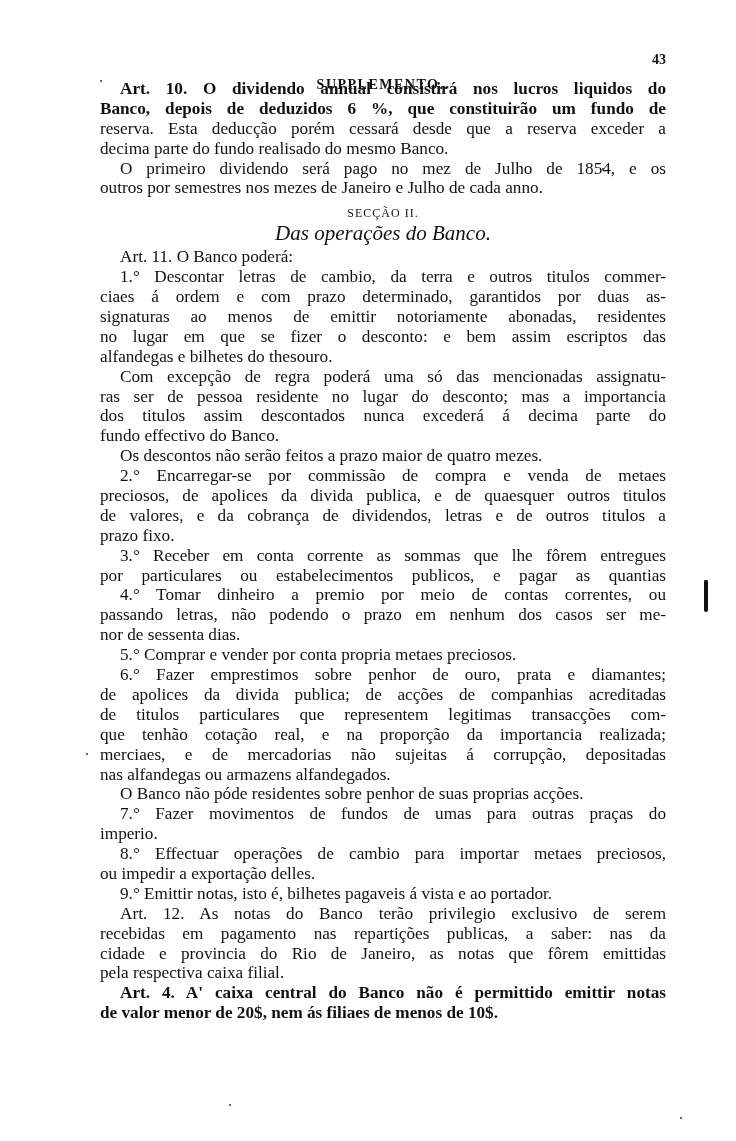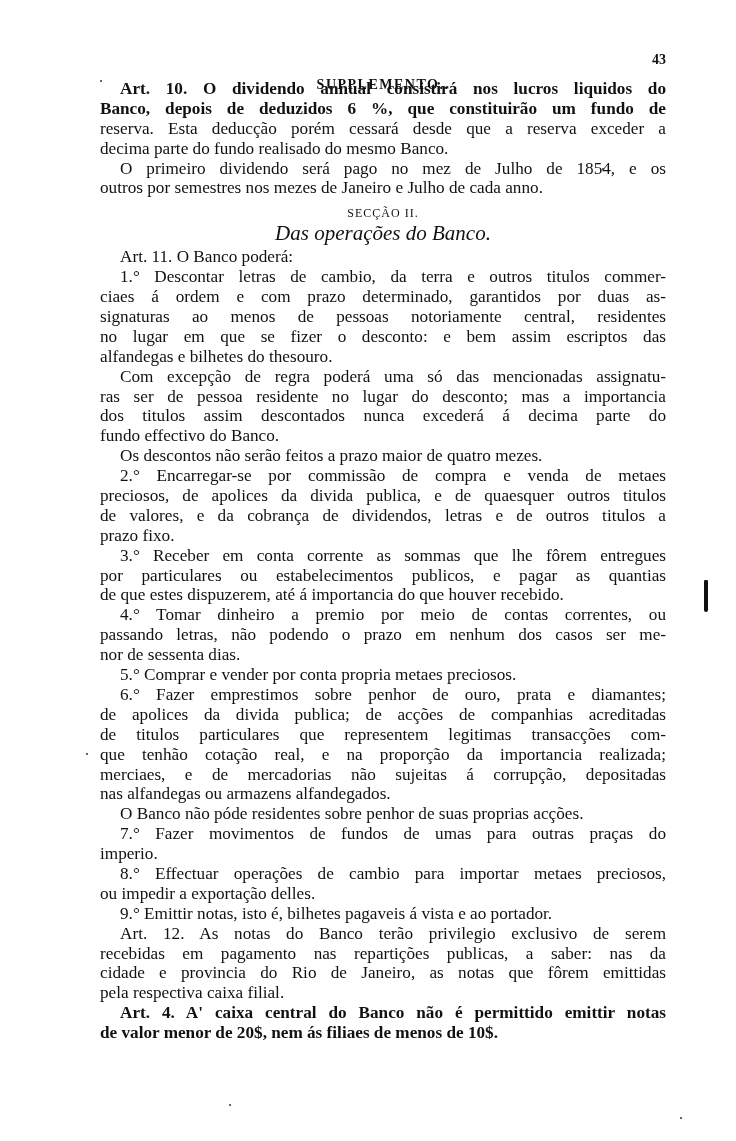--- a/index.html
+++ b/index.html
@@ -116,35 +116,34 @@
       <span class="line last">decima parte do fundo realisado do mesmo Banco.</span>
       <span class="line indent">O primeiro dividendo será pago no mez de Julho de 1854, e os</span>
       <span class="line last">outros por semestres nos mezes de Janeiro e Julho de cada anno.</span>
     </div>
   <span class="section-label">SECÇÃO II.</span>
   <span class="section-title">Das operações do Banco.</span>
   <div id="lines-b">
       <span class="line indent last">Art. 11. O Banco poderá:</span>
       <span class="line indent">1.° Descontar letras de cambio, da terra e outros titulos commer-</span>
       <span class="line">ciaes á ordem e com prazo determinado, garantidos por duas as-</span>
-      <span class="line">signaturas ao menos de pessoas notoriamente central, residentes</span>
+      <span class="line">signaturas ao menos de emittir notoriamente abonadas, residentes</span>
       <span class="line">no lugar em que se fizer o desconto: e bem assim escriptos das</span>
       <span class="line last">alfandegas e bilhetes do thesouro.</span>
       <span class="line indent">Com excepção de regra poderá uma só das mencionadas assignatu-</span>
       <span class="line">ras ser de pessoa residente no lugar do desconto; mas a importancia</span>
       <span class="line">dos titulos assim descontados nunca excederá á decima parte do</span>
       <span class="line last">fundo effectivo do Banco.</span>
       <span class="line indent last">Os descontos não serão feitos a prazo maior de quatro mezes.</span>
       <span class="line indent">2.° Encarregar-se por commissão de compra e venda de metaes</span>
       <span class="line">preciosos, de apolices da divida publica, e de quaesquer outros titulos</span>
       <span class="line">de valores, e da cobrança de dividendos, letras e de outros titulos a</span>
       <span class="line last">prazo fixo.</span>
       <span class="line indent">3.° Receber em conta corrente as sommas que lhe fôrem entregues</span>
       <span class="line">por particulares ou estabelecimentos publicos, e pagar as quantias</span>
-      <span class="line last">de que estes dispuzerem, até á importancia do que houver recebido.</span>
       <span class="line indent">4.° Tomar dinheiro a premio por meio de contas correntes, ou</span>
       <span class="line">passando letras, não podendo o prazo em nenhum dos casos ser me-</span>
       <span class="line last">nor de sessenta dias.</span>
       <span class="line indent last">5.° Comprar e vender por conta propria metaes preciosos.</span>
       <span class="line indent">6.° Fazer emprestimos sobre penhor de ouro, prata e diamantes;</span>
       <span class="line">de apolices da divida publica; de acções de companhias acreditadas</span>
       <span class="line">de titulos particulares que representem legitimas transacções com-</span>
       <span class="line">que tenhão cotação real, e na proporção da importancia realizada;</span>
       <span class="line">merciaes, e de mercadorias não sujeitas á corrupção, depositadas</span>
       <span class="line last">nas alfandegas ou armazens alfandegados.</span>

